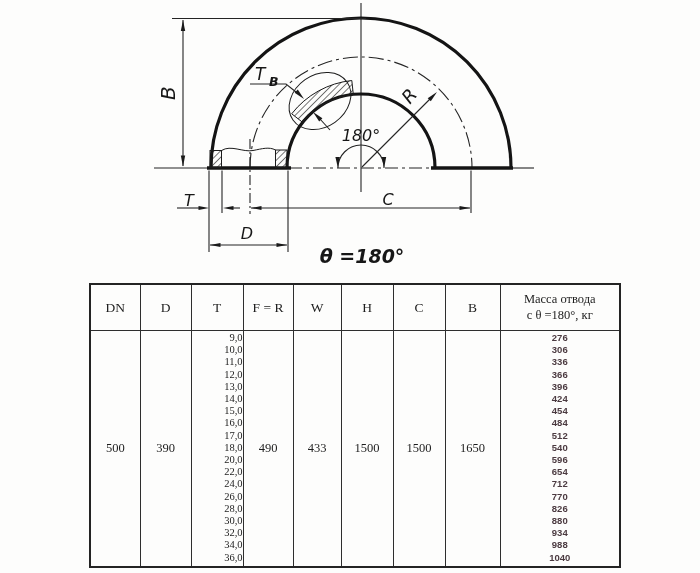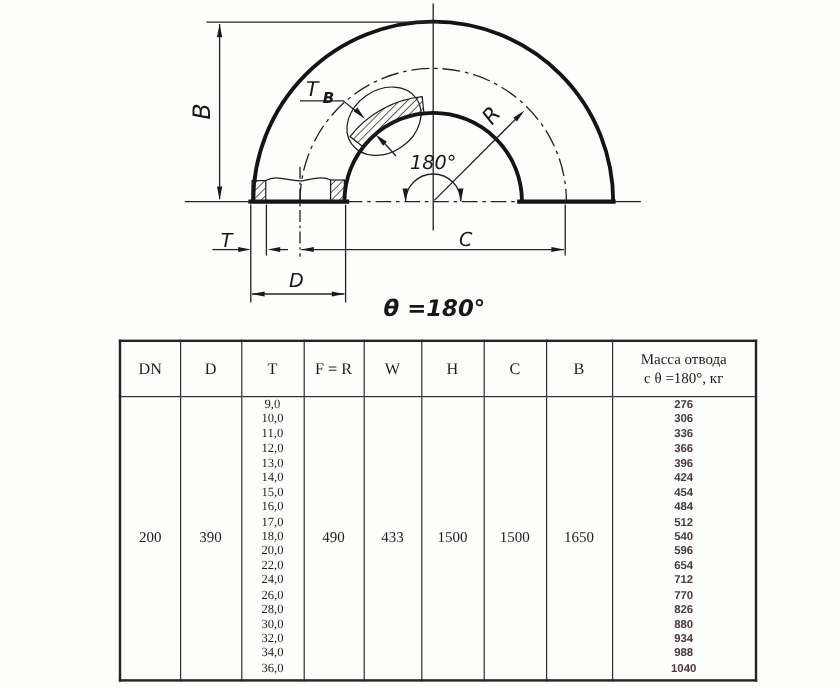--- a/index.html
+++ b/index.html
@@ -1,25 +1,25 @@
 <!DOCTYPE html>
 <html><head>
 <meta charset="utf-8">
 <style>
   html,body{margin:0;padding:0;background:#ffffff;}
   .page{position:relative;width:700px;height:573px;background:#fdfdfc;overflow:hidden;
         font-family:"Liberation Serif",serif;color:#1d1d1d;}
   .diagram{position:absolute;left:0;top:0;}
   .dt{font-family:"DejaVu Sans",sans-serif;font-style:italic;fill:#171717;}
-  table.dims{position:absolute;left:99px;top:283px;width:530px;border-collapse:collapse;
+  table.dims{position:absolute;left:89px;top:283px;width:530px;border-collapse:collapse;
         table-layout:fixed;border:2.6px solid #242424;}
   .dims th,.dims td{border:1.6px solid #2e2e2e;text-align:center;padding:0;white-space:pre-line;}
   .dims th{height:45px;font-weight:normal;font-size:13.5px;line-height:15.5px;}
   .dims td{vertical-align:middle;font-size:12.5px;height:234px;}
-  .dims td.list{vertical-align:top;font-size:10.5px;line-height:12.2px;padding-top:1px;}
+  .dims td.list{vertical-align:top;font-size:10.5px;line-height:12.2px;padding-top:1px;text-align:right;}
   .dims td.mass{font-family:"Liberation Sans",sans-serif;font-size:9.5px;font-weight:700;
         color:#4b3a40;vertical-align:top;line-height:12.2px;padding-top:1px;margin-top:40px;}
 </style>
 </head>
 <body>
 
 <div class="page">
 
   <svg class="diagram" width="700" height="278" viewBox="0 0 700 278">
     <defs>
@@ -140,21 +140,21 @@
         <th>W</th>
         <th>H</th>
         <th>C</th>
         <th>B</th>
         <th style="font-size:12.5px">Масса отвода
 с θ =180°, кг</th>
       </tr>
     </thead>
     <tbody>
       <tr>
-        <td>200</td>
+        <td>500</td>
         <td>390</td>
         <td class="list">9,0
 10,0
 11,0
 12,0
 13,0
 14,0
 15,0
 16,0
 17,0

